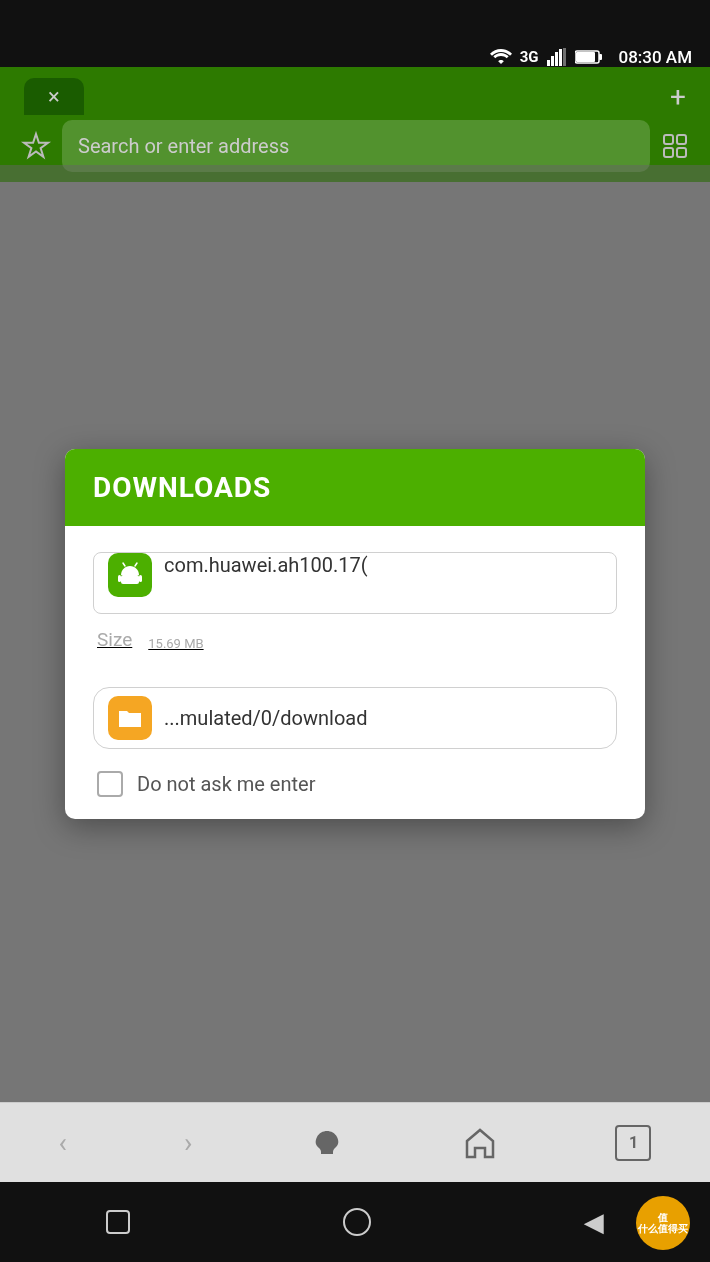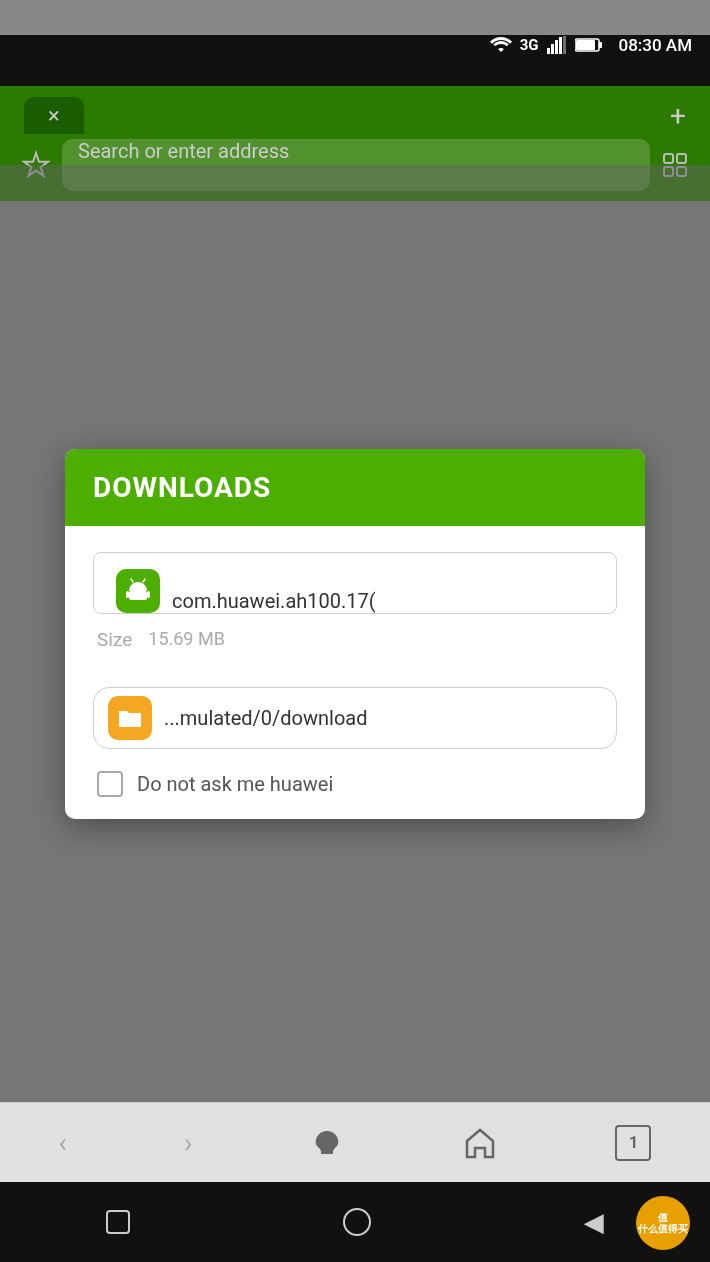--- a/index.html
+++ b/index.html
@@ -8,29 +8,28 @@
       height: 1262px;
       background: #888;
       font-family: 'Roboto', Arial, sans-serif;
       overflow: hidden;
       position: relative;
     }
 
     
     .status-bar {
       width: 100%;
-      height: 51px;
+      height: 67px;
       background: #111;
       display: flex;
-      align-items: flex-start;
+      align-items: flex-end;
       justify-content: flex-end;
       padding: 0 18px;
       position: relative;
       z-index: 10;
-      margin-top: 35px;
     }
     .status-icons {
       display: flex;
       align-items: center;
       gap: 8px;
       color: white;
       font-size: 16px;
     }
     .status-time {
       color: white;
@@ -83,21 +82,21 @@
       align-items: center;
       gap: 10px;
       padding: 0 6px;
     }
     .address-bar {
       flex: 1;
       height: 52px;
       background: rgba(255,255,255,0.18);
       border-radius: 10px;
       display: flex;
-      align-items: flex-start;
+      align-items: center;
       padding: 0 16px;
     }
     .address-placeholder {
       color: #ccc;
       font-size: 20px;
     }
 
     
     .web-bg {
       width: 100%;
@@ -208,23 +207,23 @@
       background: white;
     }
 
     
     .file-field {
       width: 100%;
       border: 1.5px solid #d0d0d0;
       border-radius: 8px;
       height: 62px;
       display: flex;
-      align-items: flex-end;
+      align-items: flex-start;
       gap: 12px;
-      padding: 0 22px;
+      padding: 0 14px;
       margin-bottom: 14px;
     }
     .file-icon {
       width: 44px;
       height: 44px;
       border-radius: 10px;
       background: #4caf00;
       display: flex;
       align-items: center;
       justify-content: center;
@@ -234,32 +233,33 @@
     .file-name {
       font-size: 20px;
       color: #333;
       overflow: hidden;
       white-space: nowrap;
     }
 
     
     .size-row {
       display: flex;
-      align-items: flex-start;
+      align-items: flex-end;
       gap: 16px;
       margin-bottom: 36px;
       padding-left: 4px;
+      text-decoration: underline;
     }
     .size-label {
       color: #aaa;
       font-size: 19px;
     }
     .size-value {
       color: #aaa;
-      font-size: 18px;
+      font-size: 13px;
     }
 
     
     .folder-field {
       width: 100%;
       border: 1.5px solid #d0d0d0;
       border-radius: 16px;
       height: 62px;
       display: flex;
       align-items: center;
@@ -421,21 +421,21 @@
 
           <svg width="26" height="22" viewBox="0 0 26 22" fill="white">
             <path d="M2 4h8l2 2h12v14H2z"></path>
           </svg>
         </div>
         <span class="folder-path">...mulated/0/download</span>
       </div>
 
       <div class="checkbox-row">
         <div class="checkbox"></div>
-        <span class="checkbox-label">Do not ask me huawei</span>
+        <span class="checkbox-label">Do not ask me enter</span>
       </div>
     </div>
 
   </div>
 </div>
 
 <div class="bottom-nav">
   <span class="nav-btn disabled">‹</span>
   <span class="nav-btn disabled">›</span>
 

